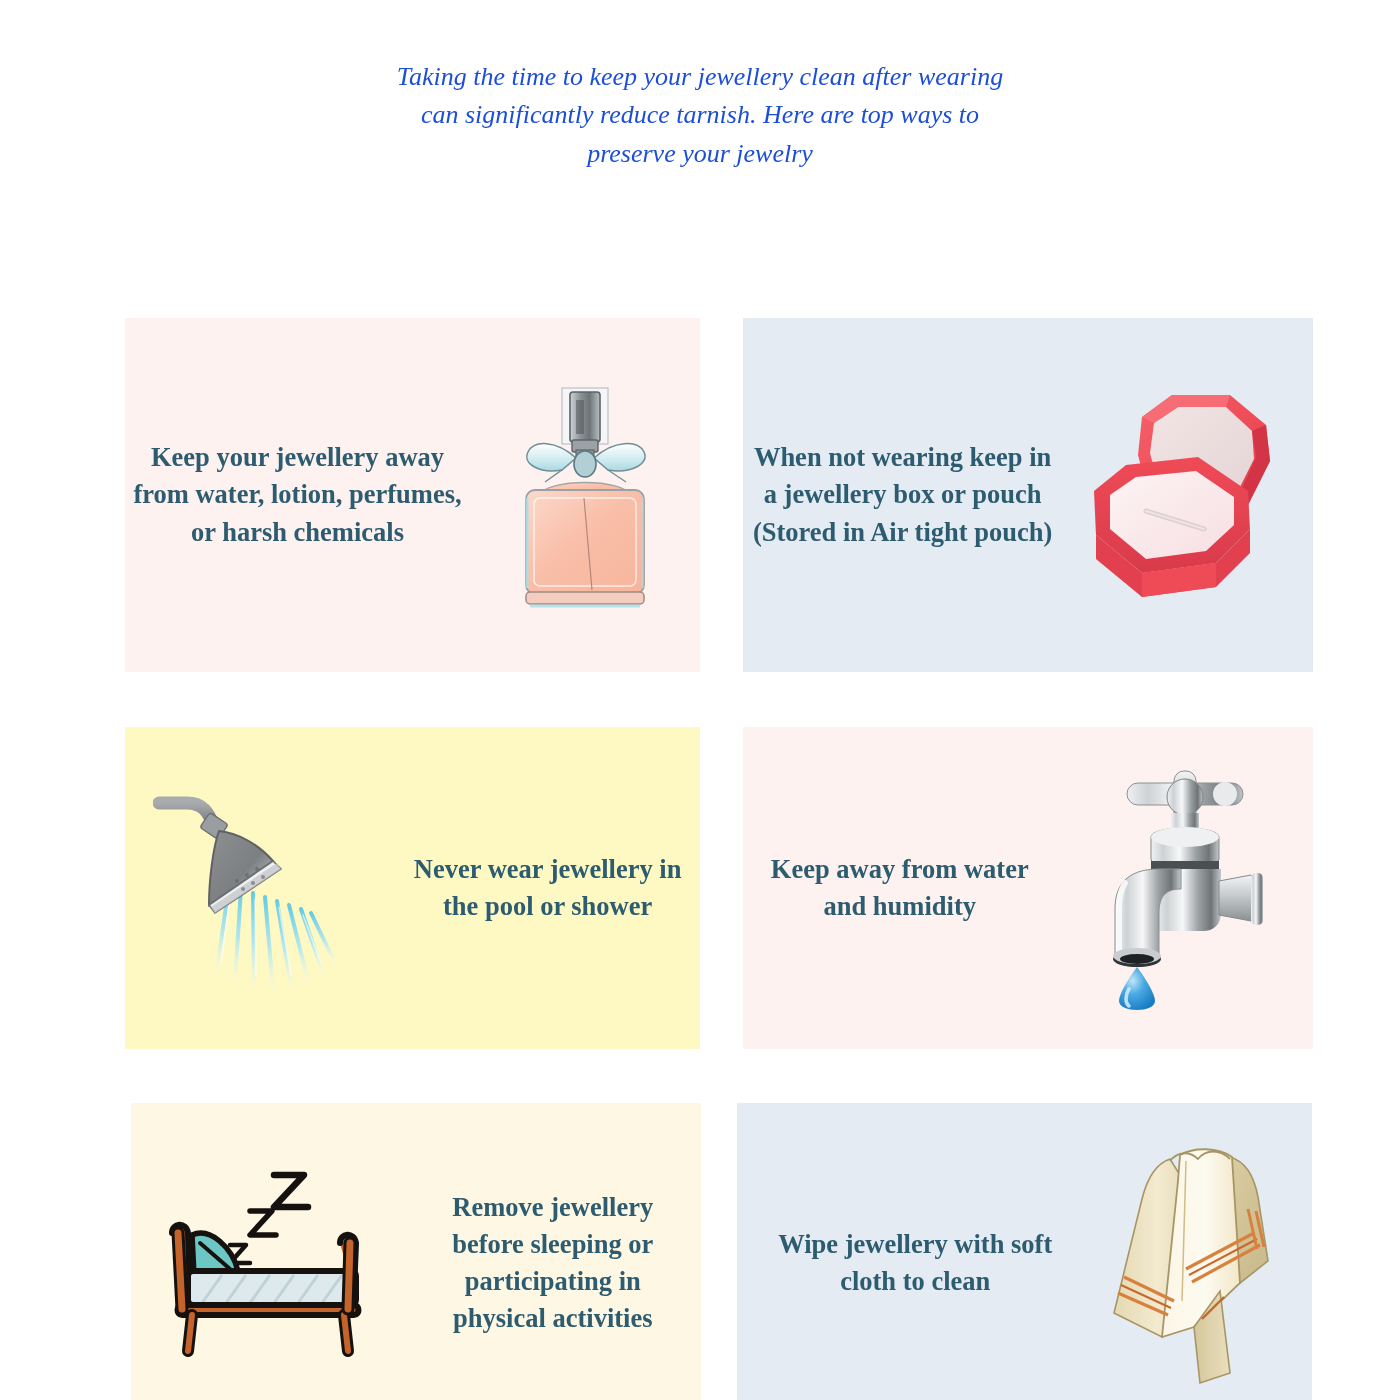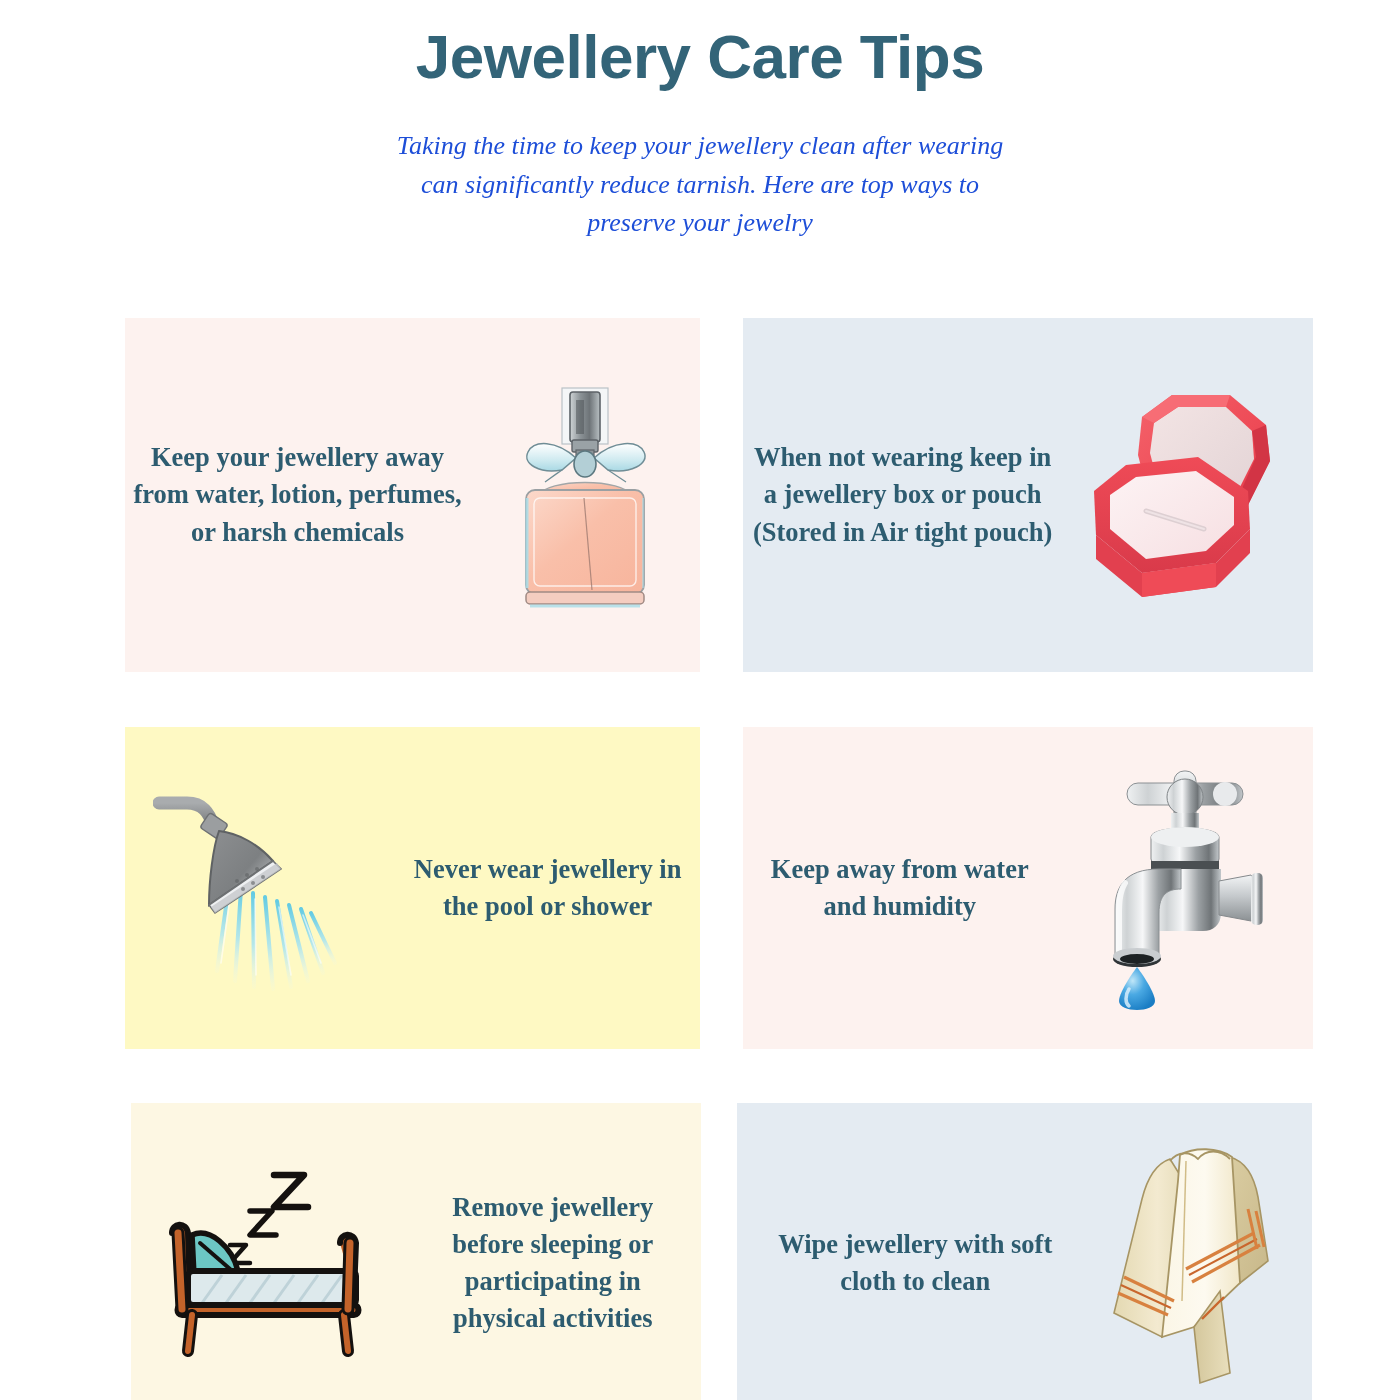--- a/index.html
+++ b/index.html
@@ -128,21 +128,20 @@
   .c-r2c1 .card-text { width: 260px; }
 
   svg { display: block; }
 </style>
 </head>
 <body>
 
 <div class="page">
 
   <div class="header">
-    <h1 class="page-title">Jewellery Care Tips</h1>
     <p class="page-subtitle">Taking the time to keep your jewellery clean after wearing can significantly reduce tarnish. Here are top ways to preserve your jewelry</p>
   </div>
 
   <div class="grid">
 
     <div class="card c-r0c0">
       <div class="card-inner" style="background:#fdf2ef;">
         <div class="slot-text">
           <div class="card-text">Keep your jewellery away from water, lotion, perfumes, or harsh chemicals</div>
         </div>

